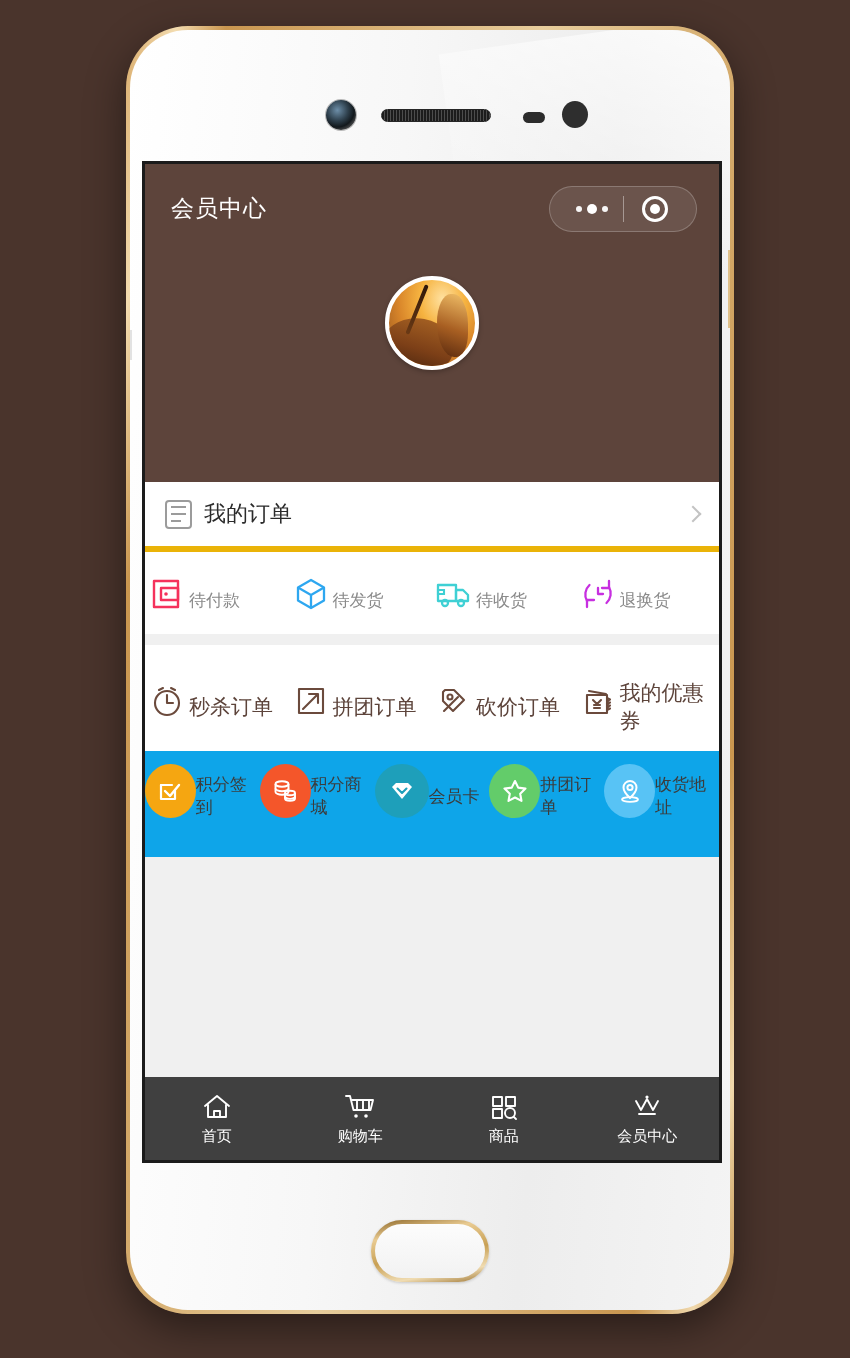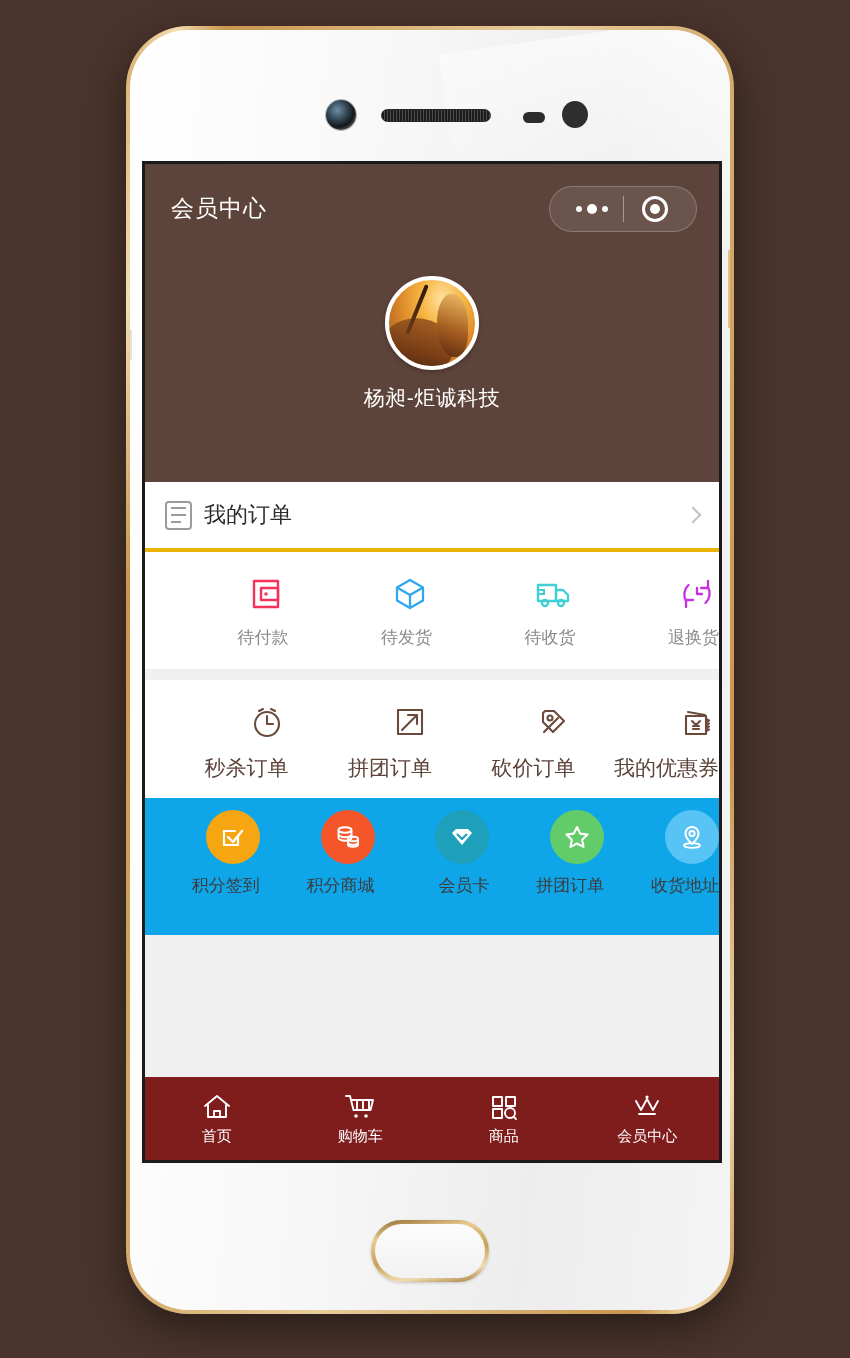--- a/index.html
+++ b/index.html
@@ -141,42 +141,42 @@
     transform: rotate(22deg); border-radius: 2px; z-index: 3;
   }
   #user-name {
     margin-top: 14px; color: #ffffff; font-size: 21px; letter-spacing: .5px;
   }
 
   
   #order-card { background: #fff; }
   #order-header {
     height: 70px; display: flex; align-items: center;
-    padding: 0 20px; border-bottom: 4px solid #eab308;
+    padding: 0 20px; border-bottom: 6px solid #eab308;
   }
   #order-doc-icon {
     width: 27px; height: 29px; border: 2px solid #9b9b9b; border-radius: 4px;
     position: relative; flex: none;
   }
   #order-doc-icon i {
     position:absolute; left: 4px; right: 4px; height: 2px; background: #9b9b9b;
   }
   #order-doc-icon i:nth-child(1){ top:4px; }
   #order-doc-icon i:nth-child(2){ top:11px; }
   #order-doc-icon i:nth-child(3){ top:18px; right: 9px; }
   #order-title { margin-left: 12px; font-size: 22px; color: #2b2b2b; }
   #order-chevron {
     margin-left: auto; width: 12px; height: 12px;
     border-top: 2px solid #c3c3c3; border-right: 2px solid #c3c3c3;
     transform: rotate(45deg);
   }
 
   .icon-row { display: flex; background: #fff; }
   .icon-cell {
-    flex: 1; display: flex; flex-direction: column; align-items: flex-end;
+    flex: 1; display: flex; flex-direction: row; align-items: center;
     padding: 22px 0 16px;
   }
   .icon-cell .glyph { width: 44px; height: 40px; position: relative; }
   .icon-cell .lbl { margin-top: 12px; font-size: 17px; color: #777; }
   #order-status-row { padding-bottom: 4px; }
   #order-status-row .lbl { color: #8a8a8a; }
 
   .row-gap { height: 11px; background: #f0f0f0; }
 
   #order-type-row .lbl { color: #5d443b; font-size: 21px; }
@@ -193,21 +193,21 @@
     width: 54px; height: 54px; border-radius: 50%;
     display:flex; align-items:center; justify-content:center;
   }
   #tools-row .lbl { color: #3c3c3c; font-size: 17px; margin-top: 10px; }
 
   #filler { background: #f0f0f0; height: 86px; }
 
   
   #tabbar {
     position: absolute; left: 0; right: 0; bottom: 0;
-    height: 83px; background: #7f1d1d;
+    height: 83px; background: #404040;
     display: flex; align-items: center;
   }
   .tab {
     flex: 1; display:flex; flex-direction: column; align-items:center; justify-content:center;
   }
   .tab .glyph { width: 34px; height: 30px; }
   .tab .lbl { margin-top: 5px; color: #fff; font-size: 15px; }
   .nav-stroke { stroke: #ffffff; fill: none; stroke-width: 1.9; stroke-linecap: round; stroke-linejoin: round; }
 </style>
 </head>
@@ -238,21 +238,20 @@
             <div class="cap-div"></div>
             <div class="cap-target">
                 <span></span>
               </div>
           </div>
 
           <div id="profile-block">
             <div id="avatar">
               <div id="avatar-spear"></div>
             </div>
-            <div id="user-name">杨昶-炬诚科技</div>
           </div>
         </div>
 
         <div id="order-card">
           <div id="order-header">
             <div id="order-doc-icon">
                 <i></i>
                 <i></i>
                 <i></i>
               </div>

